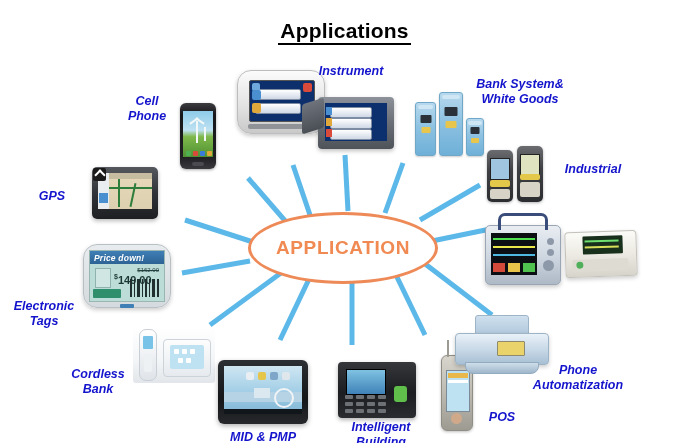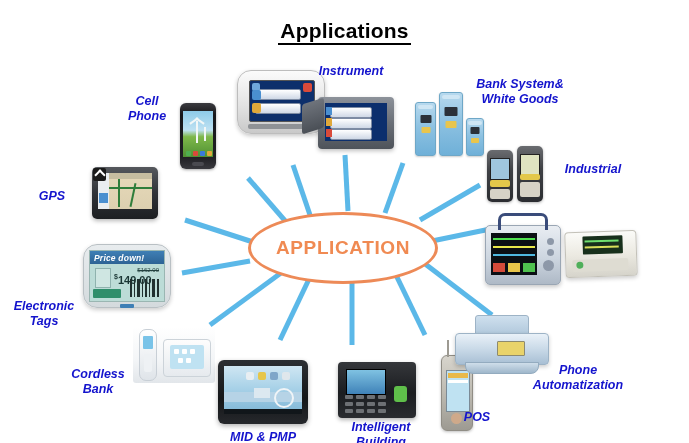--- a/index.html
+++ b/index.html
@@ -524,15 +524,15 @@
   <div class="lbl" style="left:548px;top:147px;width:90px;">Industrial</div>
   <div class="lbl" style="left:2px;top:284px;width:84px;">Electronic
 Tags</div>
   <div class="lbl" style="left:520px;top:348px;width:116px;">Phone
 Automatization</div>
   <div class="lbl" style="left:57px;top:352px;width:82px;">Cordless
 Bank</div>
   <div class="lbl" style="left:215px;top:415px;width:96px;">MID &amp; PMP</div>
   <div class="lbl" style="left:334px;top:405px;width:94px;">Intelligent
 Building</div>
-  <div class="lbl" style="left:453px;top:395px;width:48px;">POS</div>
+  <div class="lbl" style="left:478px;top:395px;width:48px;">POS</div>
 
 </div>
 
 </body></html>

